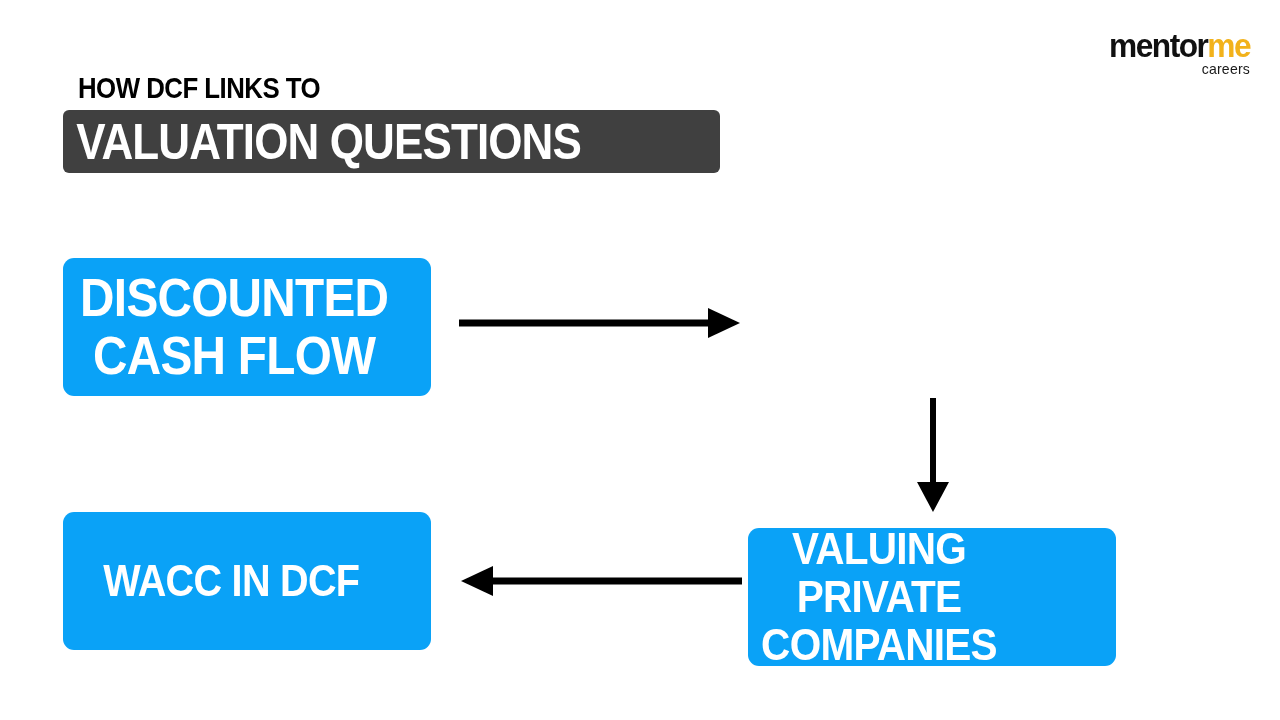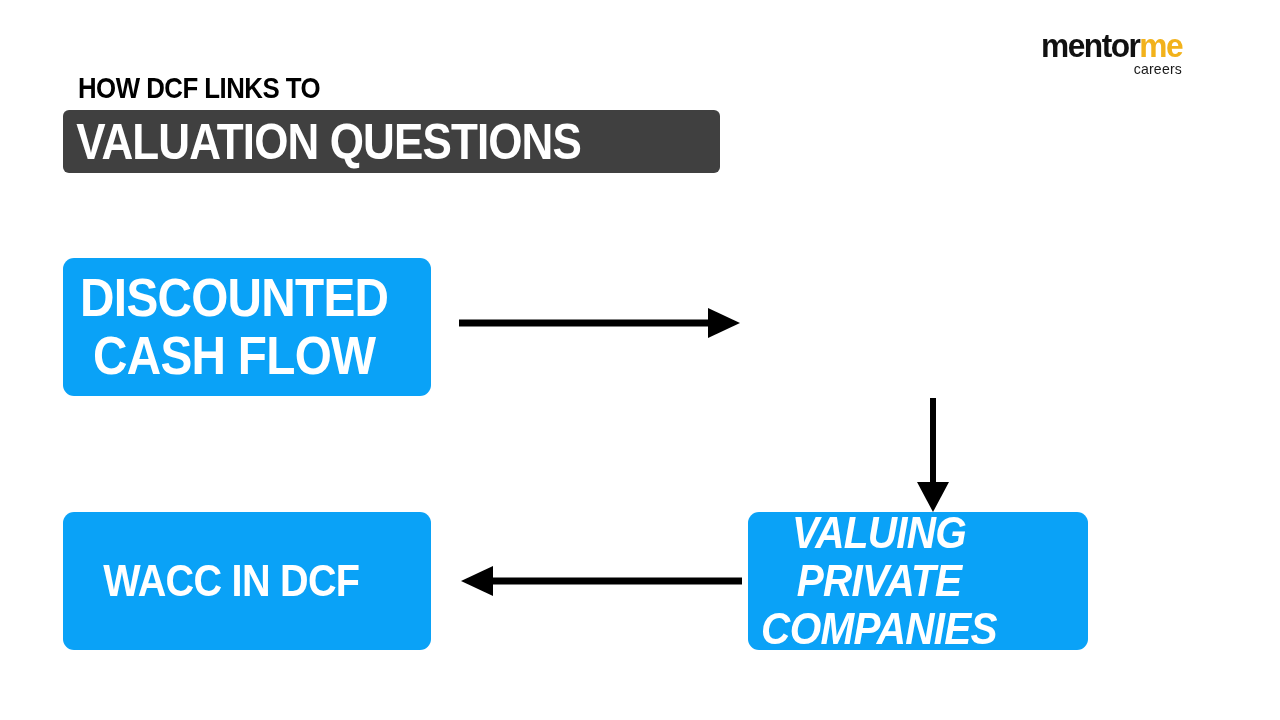--- a/index.html
+++ b/index.html
@@ -12,21 +12,21 @@
   }
   #slide {
     position:relative;
     width:1280px; height:720px;
     background:#ffffff;
   }
 
   
   .logo {
     position:absolute;
-    left:1024px; top:31px;
+    left:1092px; top:31px;
     width:158px; height:44px;
     text-align:right;
     line-height:1;
   }
   .logo-word {
     font-family:"Liberation Sans", sans-serif;
     font-weight:700;
     font-size:33px;
     letter-spacing:-1.6px;
     line-height:30px;
@@ -105,21 +105,21 @@
 
   #node-dcf      { left:63px;  top:258px; width:368px; height:138px; }
   #node-dcf .node-text   { font-size:53px; line-height:58px; }
 
   #node-ev       { left:748px; top:258px; width:368px; height:138px; }
   #node-ev .node-text    { font-size:53px; line-height:58px; }
 
   #node-wacc     { left:63px;  top:512px; width:368px; height:138px;padding-left:26px; }
   #node-wacc .node-text  { font-size:44px; line-height:48px; }
 
-  #node-private  { left:748px; top:512px; width:340px; height:138px;font-style:italic; }
+  #node-private  { left:748px; top:528px; width:368px; height:138px; }
   #node-private .node-text { font-size:45px; line-height:48px; }
 
   
   .arrow-svg {
     position:absolute;
     overflow:visible;
     pointer-events:none;
   }
   #arrow-dcf-to-ev      { left:455px; top:300px; width:290px; height:46px; }
   #arrow-ev-to-private  { left:905px; top:396px; width:56px; height:118px; }

